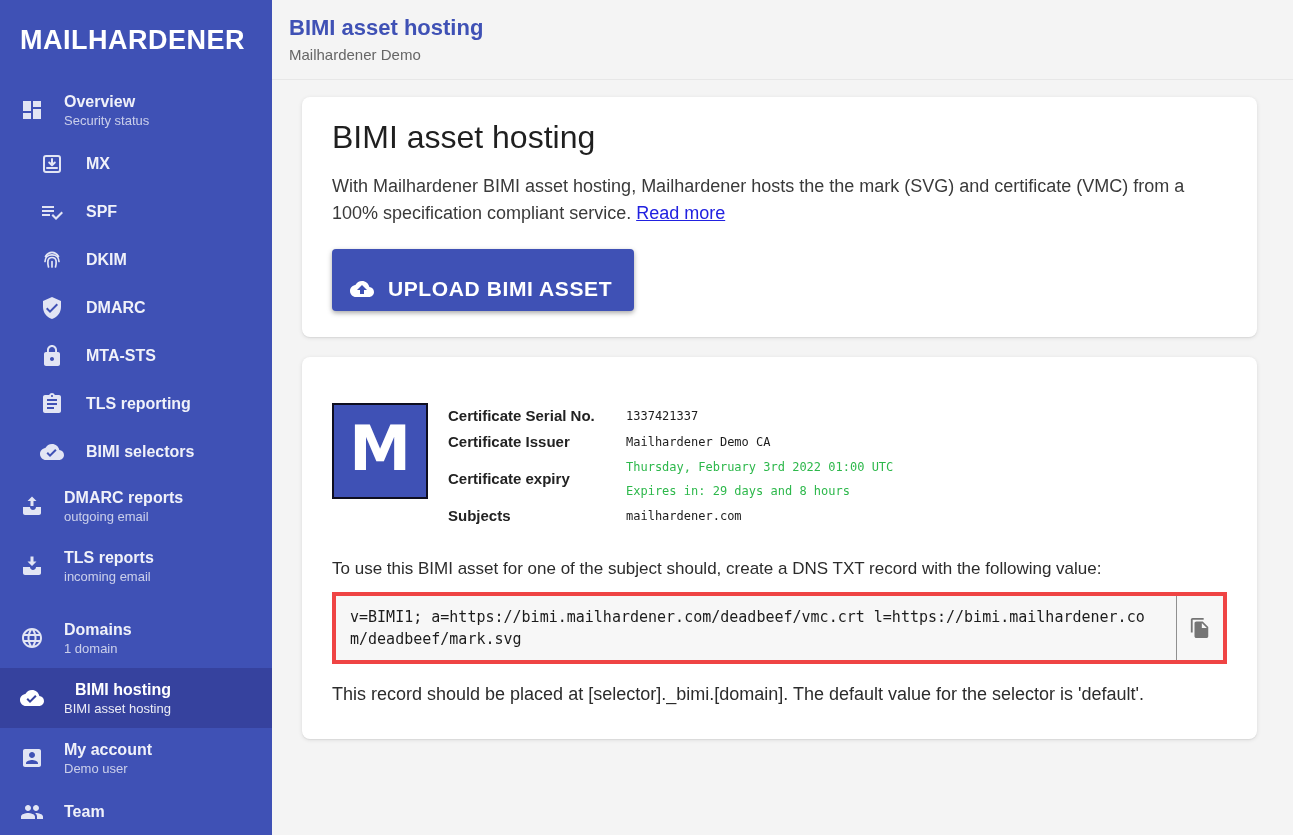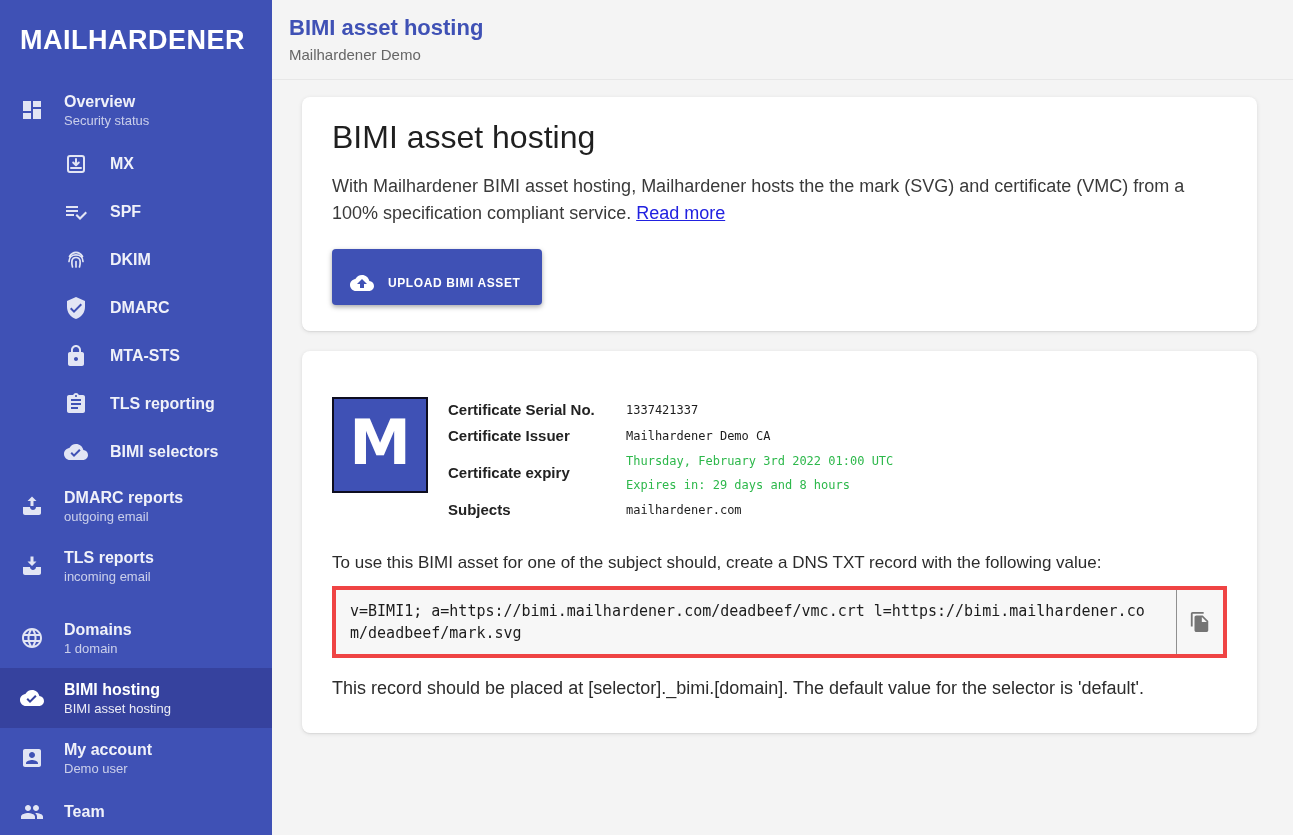--- a/index.html
+++ b/index.html
@@ -29,22 +29,22 @@
     padding:25px 20px 20px 20px;
     font-size:27px;font-weight:700;letter-spacing:.5px;color:#fff;
   }
   .nav{margin-top:4px;}
   .nav-item{
     display:flex;align-items:center;
     padding:0 10px 0 20px;cursor:pointer;
     min-height:48px;
   }
   .nav-item.two{min-height:60px;}
-  .nav-item.sub{padding-left:64px;}
-  .nav-item.selected{background:var(--c-sidebar_selected);}
+  .nav-item.sub{padding-left:40px;}
+  .nav-item.selected{background:var(--c-sidebar_selected);text-align:right;}
   .nav-item.gap-before{margin-top:12px;}
   .nav-icon{
     width:24px;height:24px;flex-shrink:0;
     color:rgba(255,255,255,.85);
     display:flex;align-items:center;justify-content:center;
   }
   .nav-item.selected .nav-icon{color:#ffffff;}
   .nav-icon svg{width:24px;height:24px;display:block;}
   .nav-text{margin-left:20px;display:flex;flex-direction:column;justify-content:center;}
   .nav-item.sub .nav-text{margin-left:22px;}
@@ -84,25 +84,25 @@
   .card-title{
     font-size:32px;font-weight:400;color:#1f1f1f;margin:0 0 16px 0;line-height:40px;
   }
   .card-body{
     font-size:18px;line-height:27px;color:#3a3a3a;max-width:940px;margin:0;
   }
   .read-more{color:var(--c-link);text-decoration:underline;cursor:pointer;}
 
   .upload-btn{
     margin-top:22px;
-    display:inline-flex;align-items:center;gap:14px;
+    display:inline-flex;align-items:flex-end;gap:14px;
     background:var(--c-accent);color:#fff;border:none;cursor:pointer;
     font-family:"Liberation Sans",sans-serif;
-    font-size:12px;font-weight:600;letter-spacing:.6px;
-    padding:22px 22px 10px 18px;border-radius:4px;
+    font-size:21px;font-weight:600;letter-spacing:.6px;
+    padding:28px 22px 10px 18px;border-radius:4px;
     box-shadow:0 2px 5px rgba(0,0,0,.35);
   }
   .upload-btn svg{width:24px;height:24px;display:block;}
 
   
   .cert-top{display:flex;align-items:flex-start;}
   .bimi-mark{
     width:96px;height:96px;flex-shrink:0;
     background:var(--c-accent);
     border:2px solid #0e0e20;

